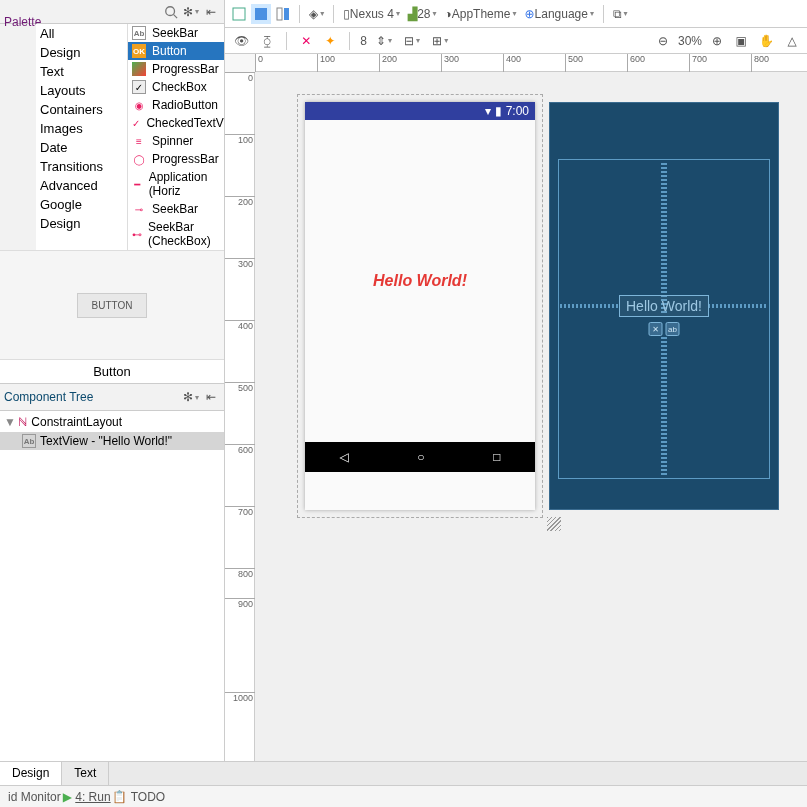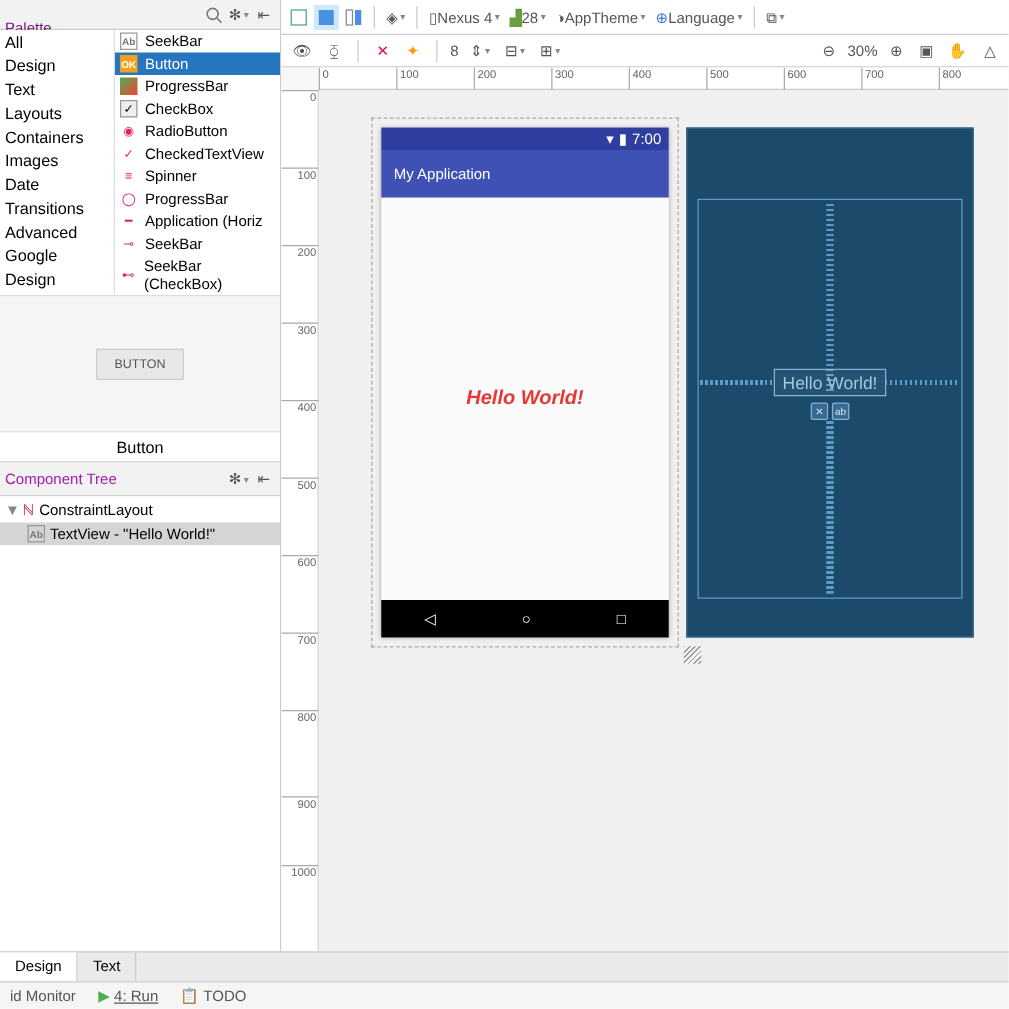--- a/index.html
+++ b/index.html
@@ -7,37 +7,37 @@
 
 .main-row { display: flex; flex: 1; min-height: 0; }
 
 
 .left-col { width: 225px; display: flex; flex-direction: column; border-right: 1px solid #ccc; background: #f2f2f2; }
 
 .palette-hdr { display: flex; align-items: center; height: 24px; border-bottom: 1px solid #ccc; padding: 0 4px; }
 .palette-hdr .title { flex: 1; color: #701a75; margin-top: 20px; }
 .hdr-icon { width: 18px; height: 18px; display: inline-flex; align-items: center; justify-content: center; margin-left: 2px; color: #555; cursor: pointer; }
 
-.palette-body { display: flex; flex: 0 0 210px; background: #fff; }
+.palette-body { display: flex; flex: 0 0 210px; background: #fff; margin-left: 36px; }
 .categories { width: 92px; border-right: 1px solid #ddd; overflow: hidden; }
 .categories div { padding: 2px 4px; font-size: 13px; cursor: pointer; }
 .widgets { flex: 1; overflow: hidden; }
 .widget-row { display: flex; align-items: center; padding: 2px 4px; gap: 6px; cursor: pointer; }
 .widget-row.selected { background: #2675bf; color: #fff; }
 .wicon { width: 14px; height: 14px; display: inline-flex; align-items: center; justify-content: center; font-size: 10px; }
 .wicon.ab { border: 1px solid #999; color: #777; font-size: 8px; font-weight: bold; }
 .wicon.ok { background: #f0a020; color: #fff; font-size: 8px; font-weight: bold; }
 
 .preview { flex: 0 0 110px; background: #f5f5f5; display: flex; align-items: center; justify-content: center; border-top: 1px solid #ddd; border-bottom: 1px solid #ddd; }
 .preview-btn { padding: 6px 14px; background: #e8e8e8; border: 1px solid #ccc; font-size: 10px; color: #555; }
 
 .selected-label { text-align: center; padding: 4px; background: #fff; border-bottom: 1px solid #ccc; font-size: 13px; }
 
 .tree-hdr { display: flex; align-items: center; padding: 4px; border-bottom: 1px solid #ccc; background: #f2f2f2; }
-.tree-hdr .title { flex: 1; color: #a21caf; }
+.tree-hdr .title { flex: 1; color: #0c4a6e; }
 .tree-body { flex: 1; background: #fff; }
 .tree-row { display: flex; align-items: center; padding: 2px 4px; gap: 4px; cursor: pointer; }
 .tree-row.sel { background: #d5d5d5; }
 .tree-row .tri { width: 10px; color: #888; }
 
 
 .design-col { flex: 1; display: flex; flex-direction: column; overflow: hidden; }
 
 .toolbar { display: flex; align-items: center; height: 28px; border-bottom: 1px solid #ccc; padding: 0 4px; gap: 2px; background: #fff; white-space: nowrap; overflow: hidden; }
 .toolbar2 { display: flex; align-items: center; height: 26px; border-bottom: 1px solid #ccc; padding: 0 6px; gap: 6px; background: #fff; white-space: nowrap; overflow: hidden; }
@@ -71,21 +71,21 @@
 .bp-badges { position: absolute; left: 50%; top: calc(50% + 16px); transform: translateX(-50%); display: flex; gap: 3px; }
 .bp-badge { width: 14px; height: 14px; background: #3a6b8f; border: 1px solid #7db5d9; border-radius: 2px; display: flex; align-items: center; justify-content: center; font-size: 8px; color: #cce5f4; }
 
 .resize-handle { position: absolute; left: 292px; top: 445px; width: 14px; height: 14px; background: repeating-linear-gradient(135deg, #999 0 1px, transparent 1px 3px); }
 
 
 .bottom-tabs { display: flex; height: 24px; border-top: 1px solid #ccc; background: #eaeaea; }
 .btab { padding: 4px 12px; cursor: pointer; border-right: 1px solid #ccc; }
 .btab.active { background: #fff; }
 
-.status-bar { display: flex; align-items: center; height: 22px; border-top: 1px solid #ccc; padding: 0 8px; gap: 18px; background: #f5f5f5; color: #555; }
+.status-bar { display: flex; align-items: center; height: 22px; border-top: 1px solid #ccc; padding: 0 8px; gap: 2px; background: #f5f5f5; color: #555; }
 .run-icon { color: #4caf50; }
 </style>
 </head>
 <body>
 
 <div class="main-row">
 
   <div class="left-col">
     <div class="palette-hdr">
       <span class="title">Palette</span>
@@ -258,34 +258,31 @@
       <div class="ruler-v" id="rulerV">
           <div class="tick" style="top: 0px;">0</div>
           <div class="tick" style="top: 62px;">100</div>
           <div class="tick" style="top: 124px;">200</div>
           <div class="tick" style="top: 186px;">300</div>
           <div class="tick" style="top: 248px;">400</div>
           <div class="tick" style="top: 310px;">500</div>
           <div class="tick" style="top: 372px;">600</div>
           <div class="tick" style="top: 434px;">700</div>
           <div class="tick" style="top: 496px;">800</div>
-          <div class="tick" style="top: 565px;">900</div>
+          <div class="tick" style="top: 526px;">900</div>
           <div class="tick" style="top: 620px;">1000</div>
         </div>
       <div class="canvas">
 
         <div class="device">
           <div class="outline"></div>
           <div class="statusbar">
             <span>▾</span>
             <span>▮</span>
             <span>7:00</span>
-          </div>
-          <div class="appbar">
-            <span>My Application</span>
           </div>
           <div class="device-content">
             <span class="hello">Hello World!</span>
           </div>
           <div class="navbar">
             <span>◁</span>
             <span>○</span>
             <span>□</span>
           </div>
         </div>

